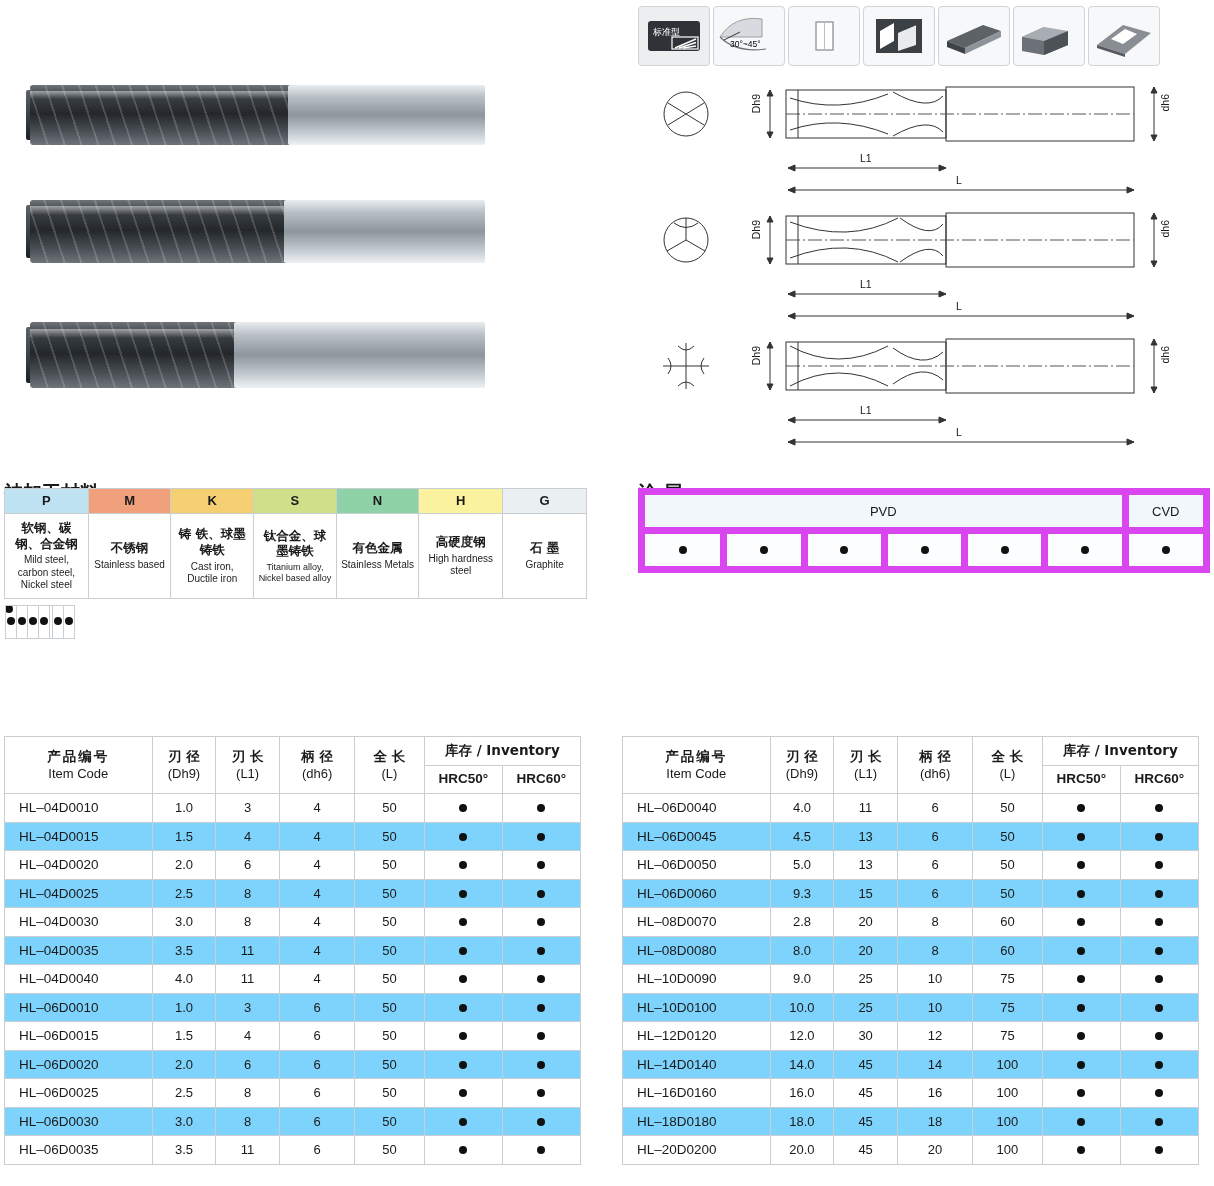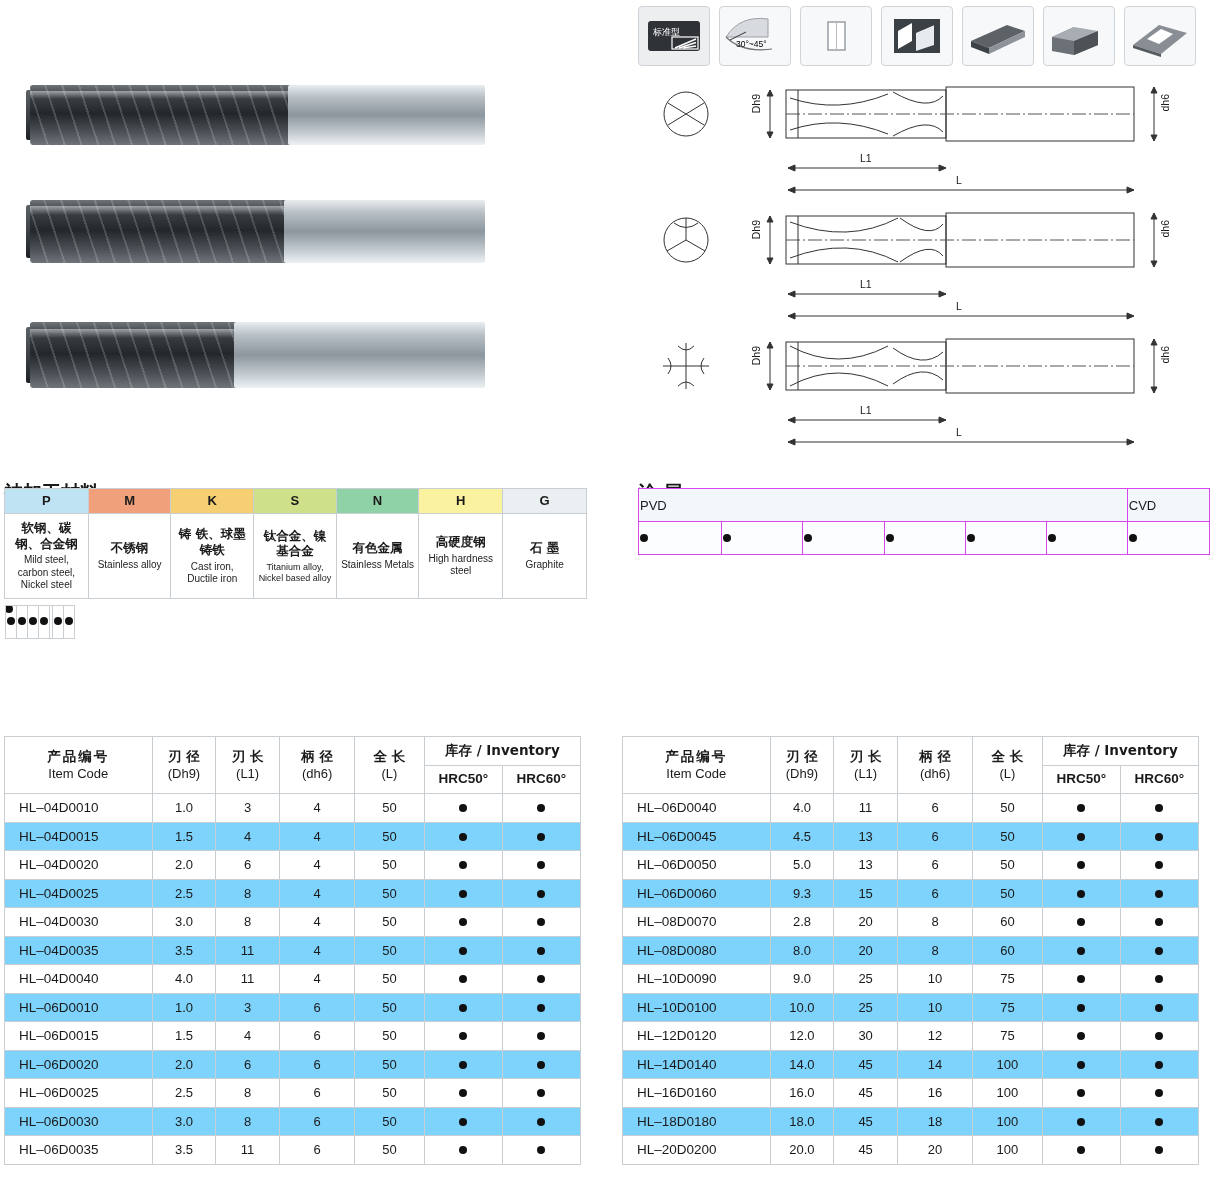--- a/index.html
+++ b/index.html
@@ -17,21 +17,21 @@
   .tool .shank{position:absolute;top:0;height:100%;border-radius:2px;
     background:linear-gradient(180deg,#e9edf0 0%,#b8c0c6 20%,#8d969d 50%,#c4ccd2 80%,#eef1f3 100%);}
   .tool .helix{position:absolute;top:0;height:100%;width:100%;
     background:repeating-linear-gradient(72deg,rgba(255,255,255,.16) 0 2px,rgba(255,255,255,0) 2px 16px);}
   .tool .tip{position:absolute;left:-4px;top:8%;height:84%;width:10px;
     background:linear-gradient(180deg,#5d6267,#1d2124);border-radius:2px 0 0 2px;}
   .tool .gloss{position:absolute;left:0;top:10%;height:14%;width:100%;
     background:linear-gradient(180deg,rgba(255,255,255,.45),rgba(255,255,255,0));}
 
   
-  .icons{position:absolute;left:638px;top:6px;display:flex;gap:9px;}
+  .icons{position:absolute;left:638px;top:6px;display:flex;gap:3px;}
   .icobox{width:70px;height:58px;border:1px solid #cfd4d8;border-radius:4px;background:#f7f8f9;position:relative;overflow:hidden;}
   .icobox.first{background:#eceef0;}
   .icobox svg{position:absolute;left:0;top:0;}
 
   .drawing{position:absolute;left:638px;top:72px;width:572px;height:375px;}
   .dimtxt{font-size:10.5px;font-family:"Liberation Sans",sans-serif;}
   .vtxt{writing-mode:vertical-rl;transform:rotate(180deg);font-size:10.5px;}
 
   
   .sech{position:absolute;font-size:19px;font-weight:bold;margin-top:24px;}
@@ -43,21 +43,21 @@
   .mat td{border:1px solid #c9ced2;text-align:center;vertical-align:middle;font-size:11px;line-height:1.25;}
   .mat tr.hdr td{height:22px;font-size:13px;font-weight:bold;}
   .mat tr.desc td{height:78px;padding:3px 4px;}
   .mat tr.dot td{height:30px;}
   .mat .cnname{font-size:12.5px;font-weight:bold;display:block;margin-bottom:3px;}
   .mat .enname{font-size:10px;display:block;color:#222;}
   .dot{display:inline-block;width:8px;height:8px;border-radius:50%;background:#111;}
 
   
   .coat{position:absolute;left:638px;top:488px;width:572px;table-layout:fixed;}
-  .coat td{border:1px solid #d946ef;text-align:left;vertical-align:middle;font-size:12.5px;height:30px;background:#fbfdff;margin-left:48px;}
+  .coat td{border:7px solid #d946ef;text-align:center;vertical-align:middle;font-size:12.5px;height:30px;background:#fbfdff;margin-left:48px;}
   .coat tr.top td{background:#f2f7fb;font-size:13px;}
   .coat tr.nm td{background:#ffffff;}
 
   
   .prod{position:absolute;width:577px;table-layout:fixed;}
   .prod.left{left:4px;top:736px;}
   .prod.right{left:622px;top:736px;}
   .prod td,.prod th{border:1px solid #c9ced2;text-align:center;font-size:13px;height:27.5px;padding:0;}
   .prod th{font-weight:bold;font-size:13.5px;line-height:1.35;}
   .prod th .l2{font-weight:normal;font-size:13px;}
@@ -279,28 +279,28 @@
       <td style="background:#fbf2a0">H</td>
       <td style="background:#eaeff2">G</td>
     </tr>
     <tr class="desc">
       <td>
         <span class="cnname cn">软钢、碳钢、合金钢</span>
         <span class="enname">Mild steel, carbon steel, Nickel steel</span>
       </td>
       <td>
         <span class="cnname cn">不锈钢</span>
-        <span class="enname">Stainless alloy</span>
+        <span class="enname">Stainless based</span>
       </td>
       <td>
         <span class="cnname cn">铸 铁、球墨铸铁</span>
         <span class="enname">Cast iron, Ductile iron</span>
       </td>
       <td>
-        <span class="cnname cn">钛合金、镍基合金</span>
+        <span class="cnname cn">钛合金、球墨铸铁</span>
         <span class="enname" style="font-size:9px">Titanium alloy, Nickel based alloy</span>
       </td>
       <td>
         <span class="cnname cn">有色金属</span>
         <span class="enname">Stainless Metals</span>
       </td>
       <td>
         <span class="cnname cn">高硬度钢</span>
         <span class="enname">High hardness steel</span>
       </td>

